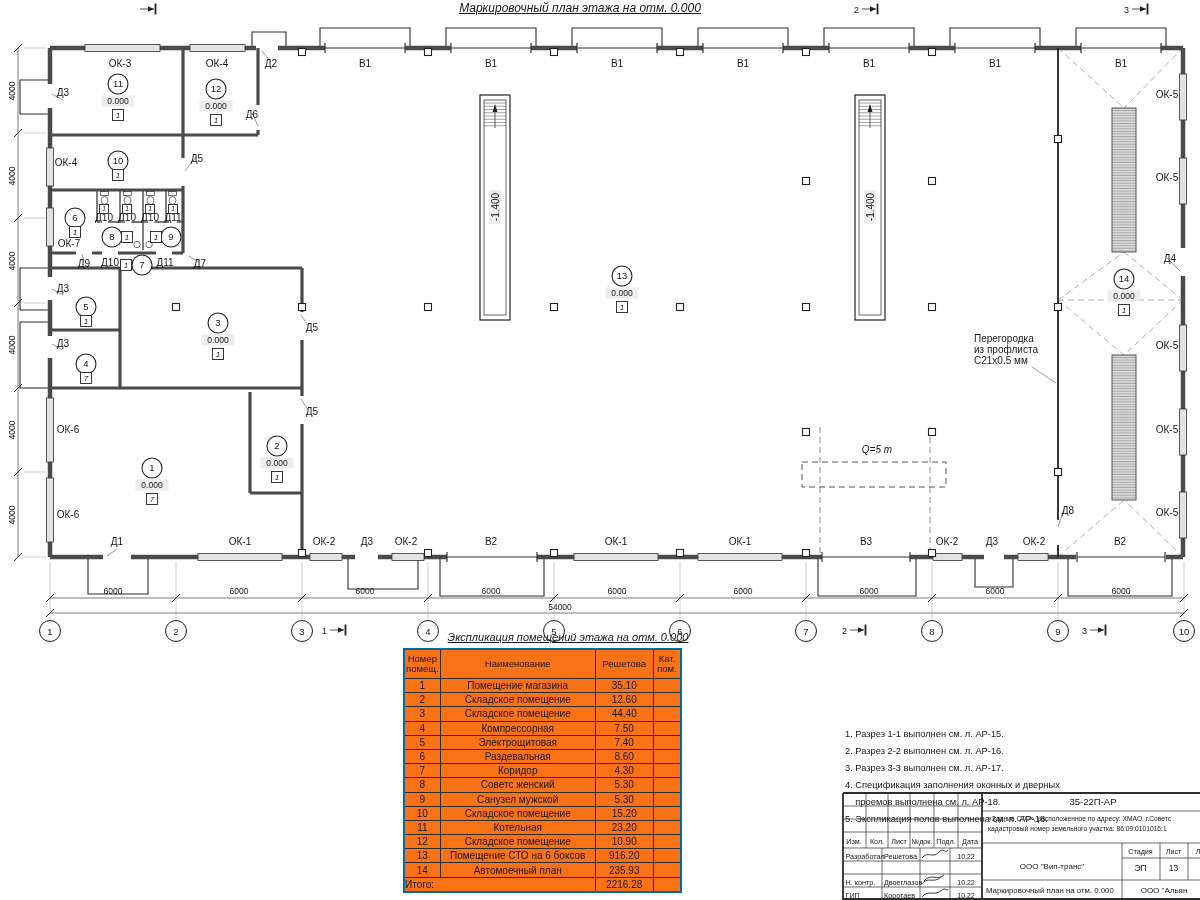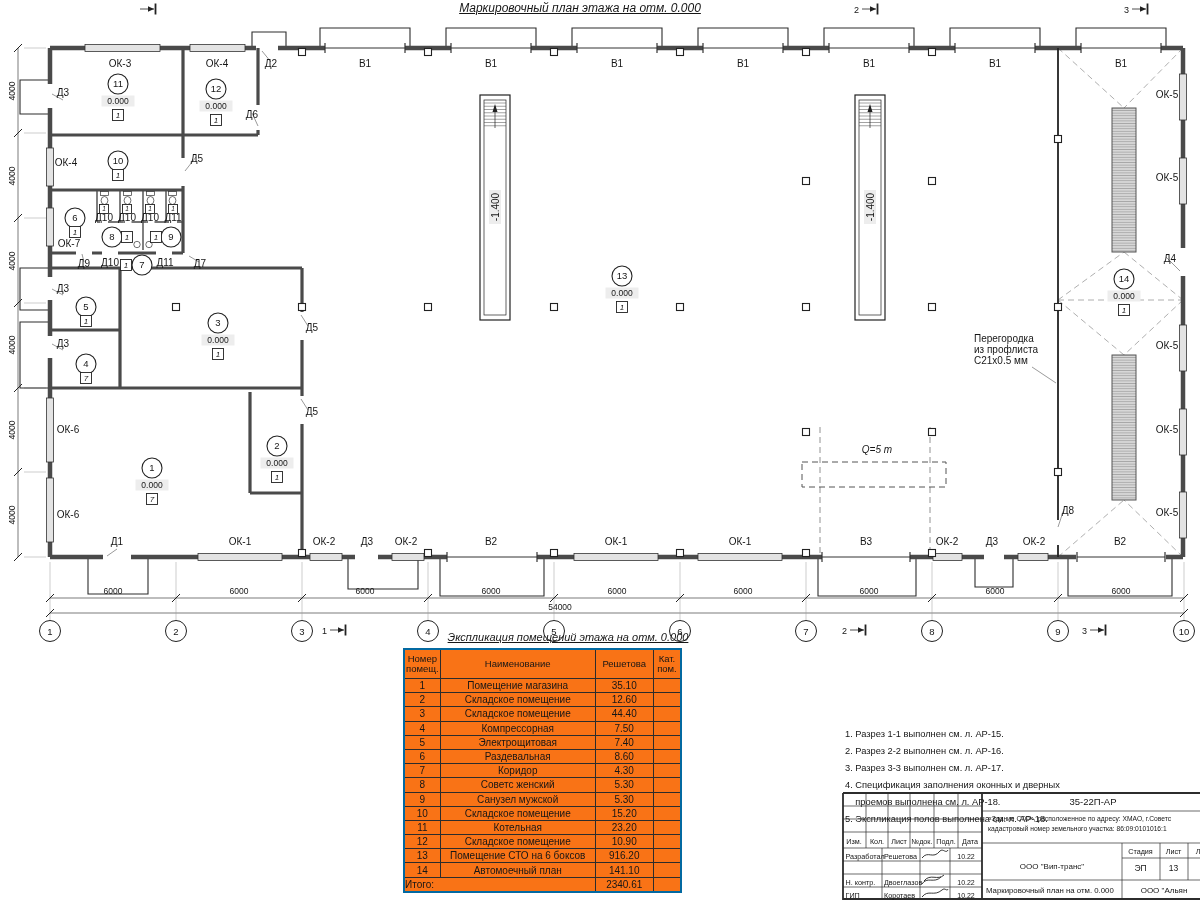--- a/index.html
+++ b/index.html
@@ -795,26 +795,26 @@
         </tr>
         <tr>
           <td class="c-num">13</td>
           <td class="c-nam">Помещение СТО на 6 боксов</td>
           <td class="c-area">916.20</td>
           <td class="c-kat"></td>
         </tr>
         <tr>
           <td class="c-num">14</td>
           <td class="c-nam">Автомоечный план</td>
-          <td class="c-area">141.10</td>
+          <td class="c-area">235.93</td>
           <td class="c-kat"></td>
         </tr>
         <tr>
           <td colspan="2" class="c-tot">Итого:</td>
-          <td class="c-area">2340.61</td>
+          <td class="c-area">2216.28</td>
           <td></td>
         </tr>
       </tbody>
   </table>
 
   <div class="notes" id="notes">1. Разрез 1-1 выполнен см. л. АР-15.
 2. Разрез 2-2 выполнен см. л. АР-16.
 3. Разрез 3-3 выполнен см. л. АР-17.
 4. Спецификация заполнения оконных и дверных
     проемов выполнена см. л. АР-18.

